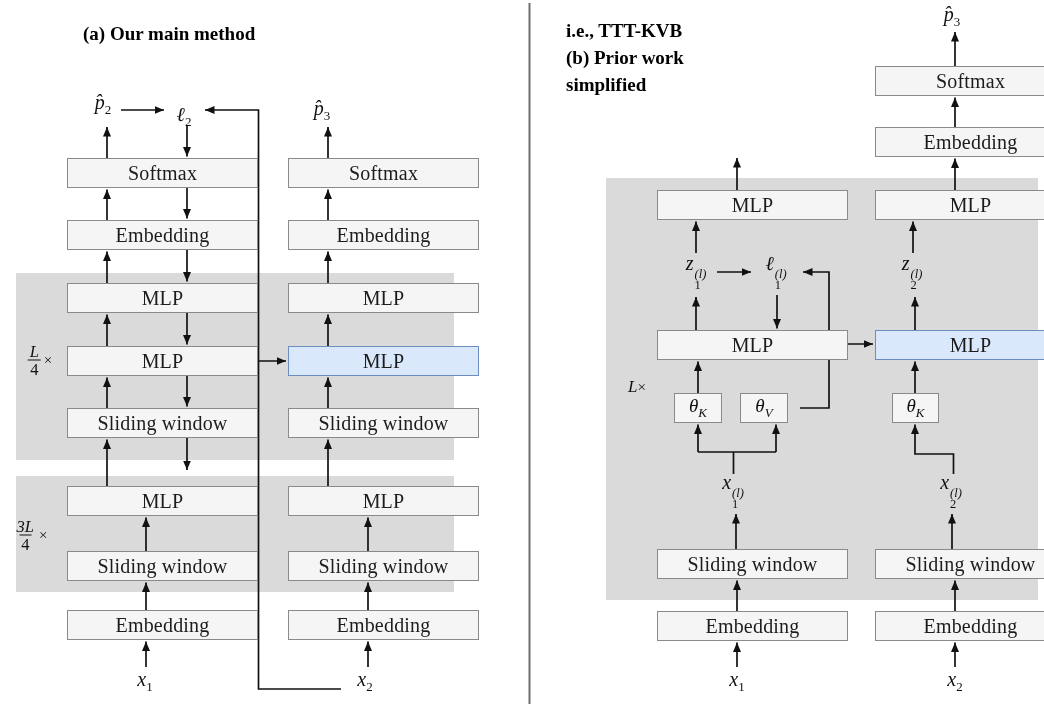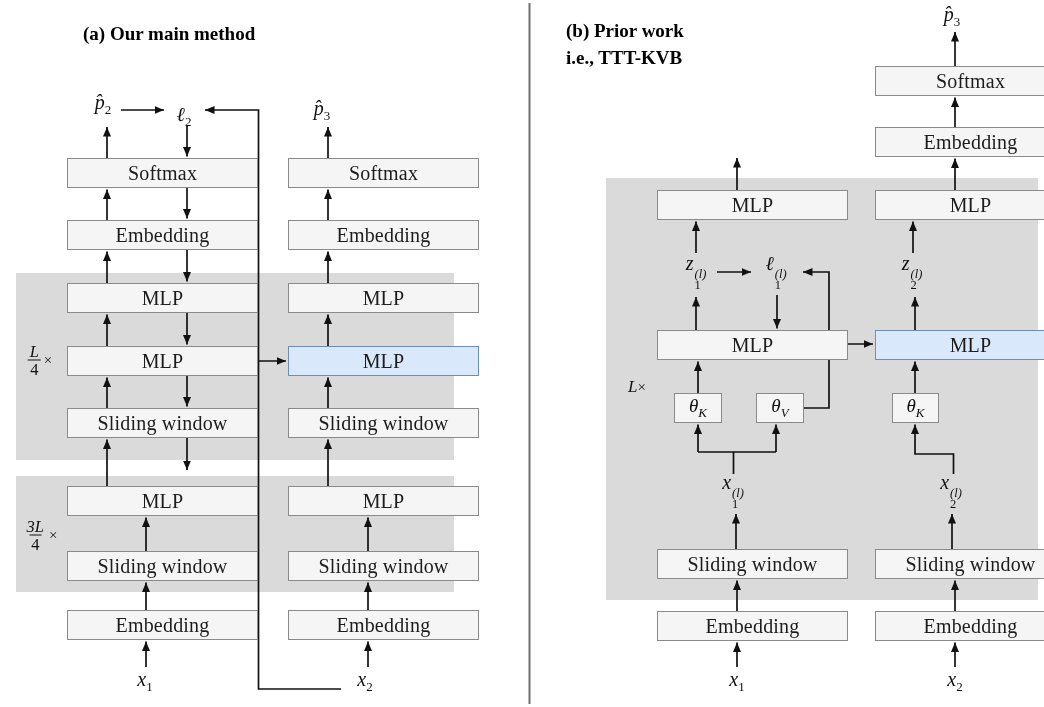--- a/index.html
+++ b/index.html
@@ -135,48 +135,49 @@
   <div class="box" style="left:288px;top:551px">Sliding window</div>
   <div class="box" style="left:288px;top:610px">Embedding</div>
 
   <span class="loop" style="left:40px;top:360px">
     <span class="frac">
         <span class="fn">L</span>
         <span class="fd">4</span>
       </span>
     <span class="tms">×</span>
   </span>
-  <span class="loop" style="left:41px;top:535px">
+  <span class="loop" style="left:31px;top:535px">
     <span class="frac">
         <span class="fn">3L</span>
         <span class="fd">4</span>
       </span>
     <span class="tms">×</span>
   </span>
 
   <span class="math" style="left:103px;top:104px"><span class="mb">p̂</span><span class="ms">2</span></span>
   <span class="math" style="left:184px;top:116px"><span class="mb">ℓ</span><span class="ms">2</span></span>
   <span class="math" style="left:322px;top:110px"><span class="mb">p̂</span><span class="ms">3</span></span>
   <span class="math" style="left:145px;top:681px"><span class="mb">x</span><span class="ms">1</span></span>
   <span class="math" style="left:365px;top:681px"><span class="mb">x</span><span class="ms">2</span></span>
 
   <div class="title" style="left:566px;top:17px;width:300px">
+    <span class="tline">i.e., TTT-KVB</span>
     <span class="tline">(b) Prior work</span>
-    <span class="tline">i.e., TTT-KVB</span>
+    <span class="tline">simplified</span>
   </div>
 
   <div class="box" style="left:657px;top:190px">MLP</div>
   <div class="box" style="left:657px;top:330px">MLP</div>
   <div class="box" style="left:657px;top:549px">Sliding window</div>
   <div class="box" style="left:657px;top:611px">Embedding</div>
 
   <div class="sbox" style="left:674px;top:393px">
     <span class="smath"><span class="mb">θ</span><span class="ms it">K</span></span>
   </div>
-  <div class="sbox" style="left:756px;top:393px">
+  <div class="sbox" style="left:740px;top:393px">
     <span class="smath"><span class="mb">θ</span><span class="ms it">V</span></span>
   </div>
   <div class="sbox" style="left:892px;top:393px;width:47px">
     <span class="smath"><span class="mb">θ</span><span class="ms it">K</span></span>
   </div>
 
   <div class="box" style="left:875px;top:66px">Softmax</div>
   <div class="box" style="left:875px;top:127px">Embedding</div>
   <div class="box" style="left:875px;top:190px">MLP</div>
   <div class="box hl" style="left:875px;top:330px">MLP</div>

